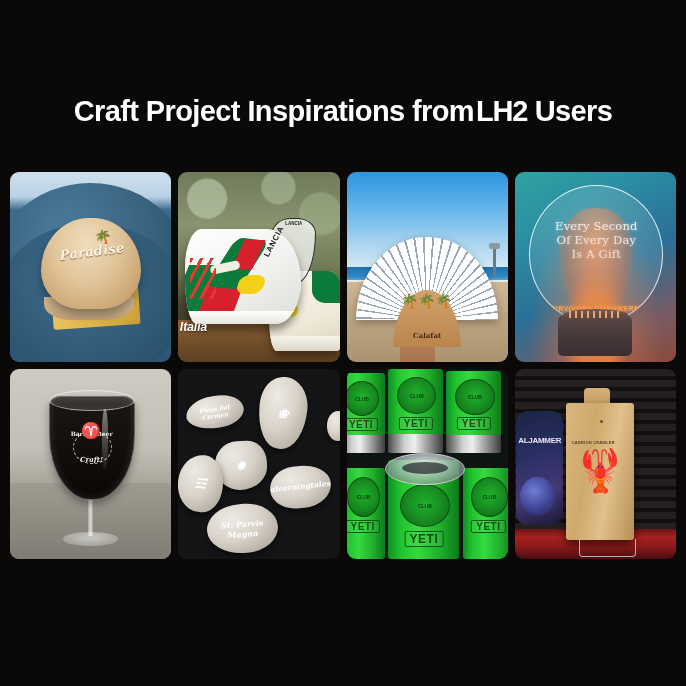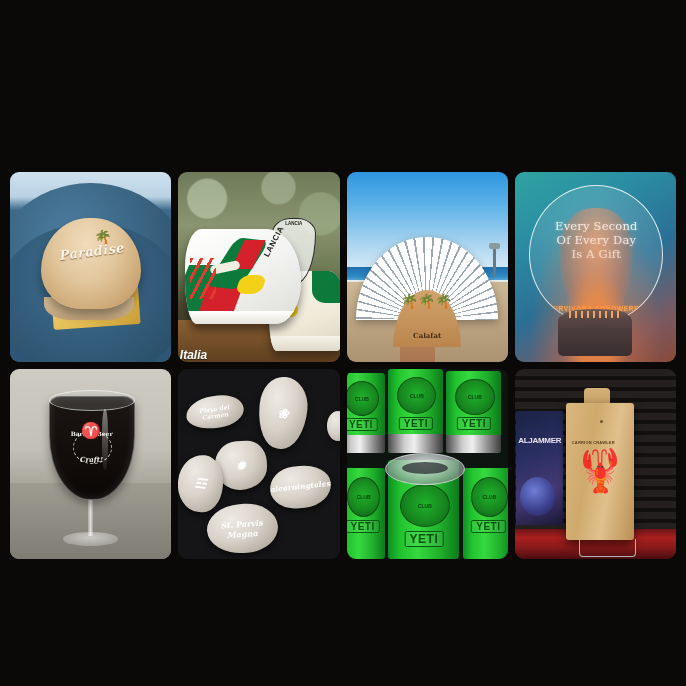--- a/index.html
+++ b/index.html
@@ -206,21 +206,20 @@
   .t2 .lancia-side {
     position: absolute; left: 49%; top: 34%;
     color: #1c1c1c; font-size: 8px; font-weight: bold;
     letter-spacing: .6px;
     transform: rotate(-62deg);
   }
   .t2 .italia {
     position: absolute; left: 1%; top: 78%;
     color: #ffffff; font-size: 12px; font-weight: bold; font-style: italic;
     text-shadow: 0 1px 1px rgba(0,0,0,.5);
-    margin-top: 28px;
   }
   .t2 .shoeB {
     position: absolute;
     left: 56%; top: 52%;
     width: 48%; height: 42%;
     border-radius: 18% 22% 12% 10% / 48% 48% 42% 42%;
     background: linear-gradient(160deg, #fbf8ee 0%, #efe9d8 60%, #d9d2be 100%);
     box-shadow: 0 5px 8px rgba(0,0,0,.4);
     overflow: hidden;
   }
@@ -519,21 +518,21 @@
     background: repeating-linear-gradient(#23201f 0 7px, #120f0f 7px 11px);
   }
   .t8 .shelf {
     position: absolute; left: 0; bottom: 0; width: 100%; height: 16%;
     background: linear-gradient(#6d1418 0%, #a8201f 28%, #8c1a1a 60%, #4a0d10 100%);
   }
   .t8 .book {
     position: absolute; left: 1%; top: 22%;
     width: 29%; height: 60%;
     background: linear-gradient(160deg, #1b2344 0%, #2a2f63 38%, #463a74 70%, #1a1838 100%);
-    border-radius: 0;
+    border-radius: 12px;
     overflow: hidden;
   }
   .t8 .book .ttl {
     position: absolute; left: 4%; top: 22%;
     color: #e9e4f3; font-size: 8px; font-weight: bold; letter-spacing: -.3px;
   }
   .t8 .book .orb {
     position: absolute; left: 8%; bottom: 8%;
     width: 74%; height: 34%; border-radius: 50%;
     background: radial-gradient(circle at 40% 35%, #6f7ed6, #3b3f8c 60%, #21224d);
@@ -582,20 +581,23 @@
     border: 1.6px solid #aeb4b8;
     border-top: none;
     border-radius: 0 0 4px 4px;
   }
 </style>
 </head>
 <body>
 
 <div class="page">
 
+  <div class="title-wrap">
+    <h1 class="title"><span>Craft Project Inspirations from</span><span class="brand">LH2</span><span> Users</span></h1>
+  </div>
 
   <div class="grid">
 
     <div class="tile t1">
       <div class="art">
         <div class="bg"></div>
         <div class="plate">
             <div class="plate-in"></div>
           </div>
         <div class="cheese"></div>

